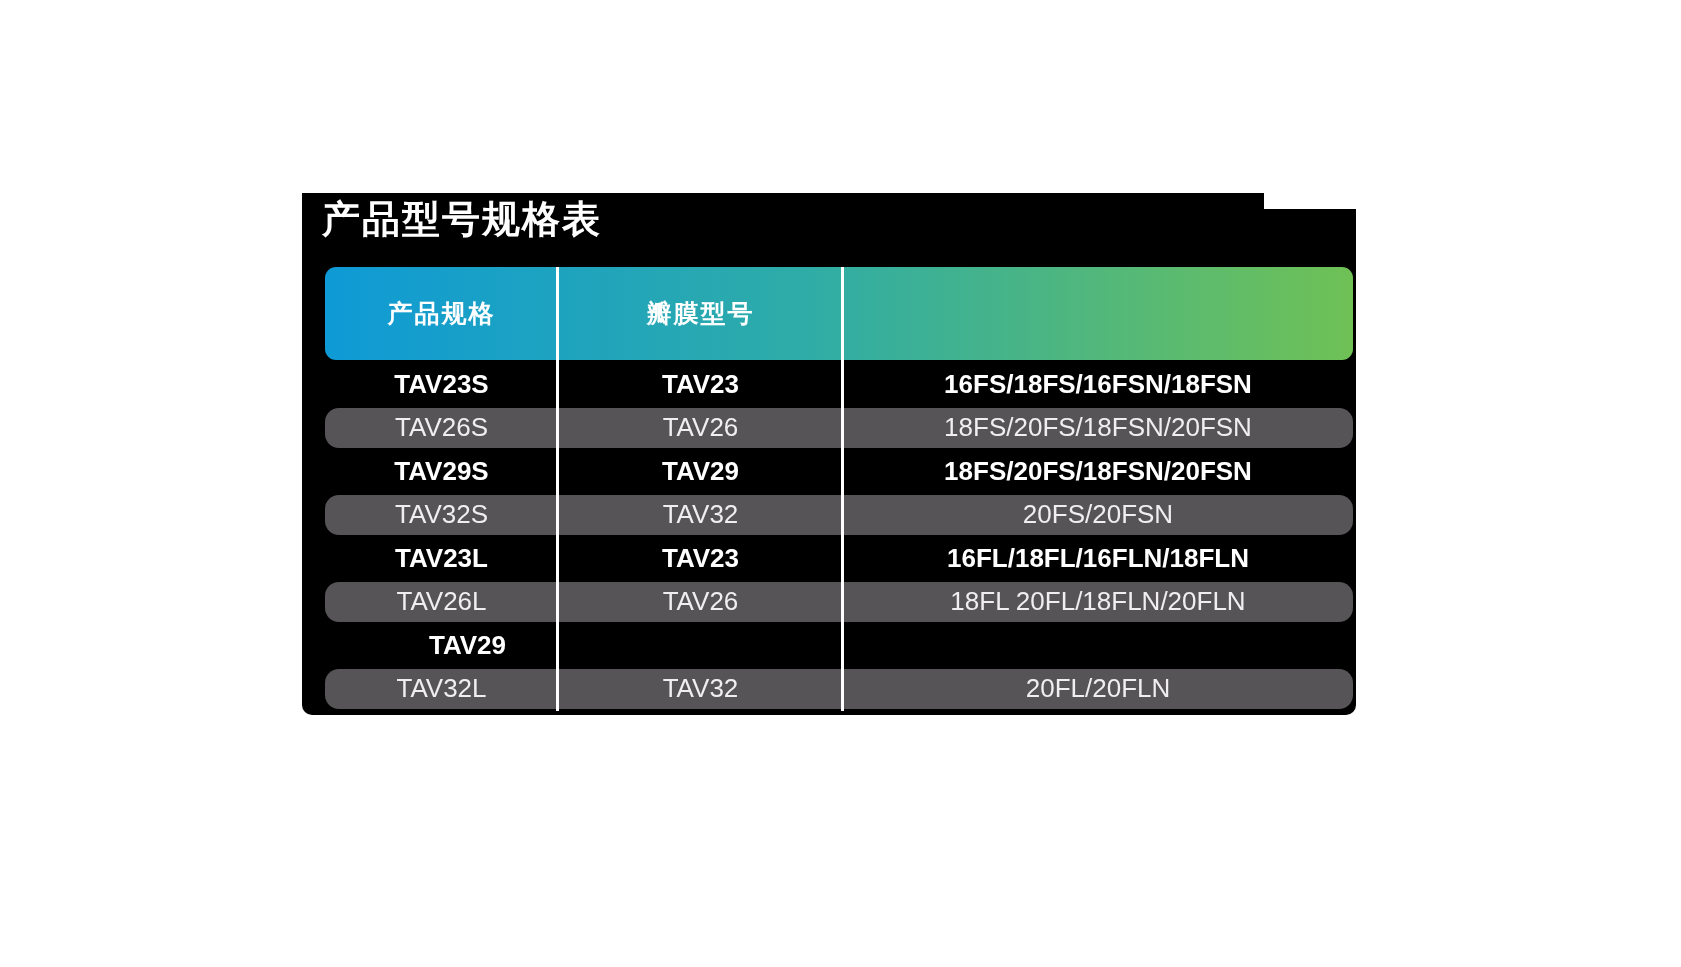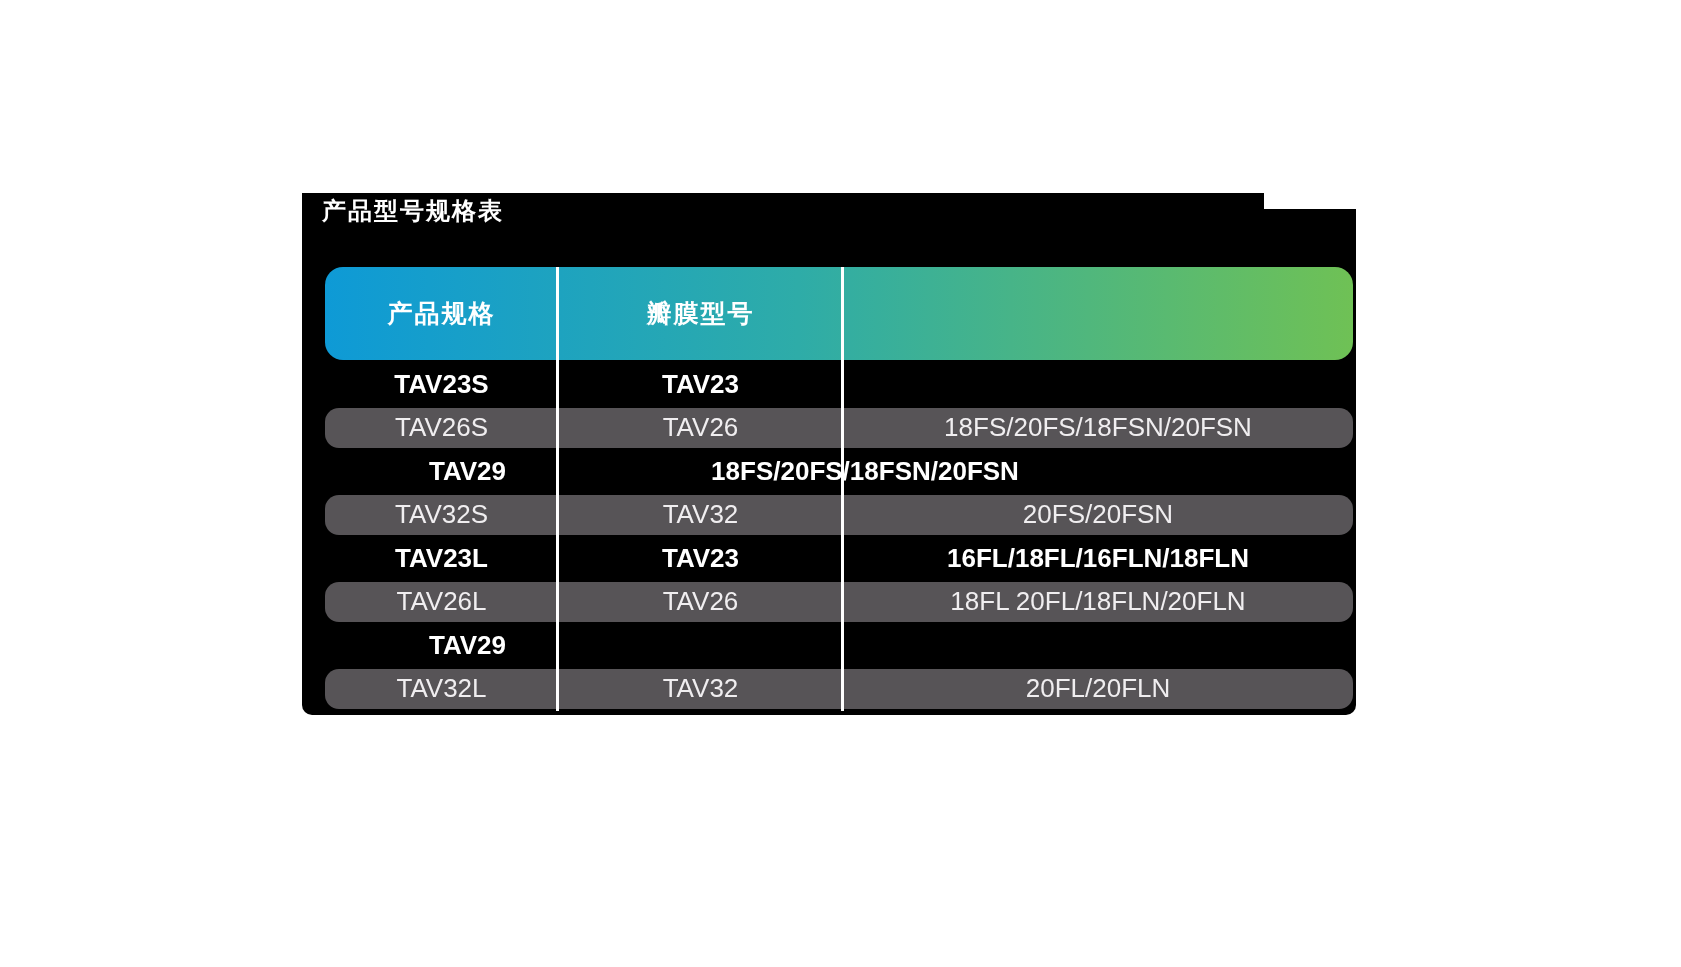--- a/index.html
+++ b/index.html
@@ -6,32 +6,32 @@
   body{
     width:1681px;height:967px;position:relative;overflow:hidden;
     background:var(--page-bg,#ffffff);
     font-family:"Liberation Sans","DejaVu Sans",sans-serif;
   }
   .title-strip{
     position:absolute;left:302px;top:193px;width:962px;height:50px;
     background:var(--table-bg,#000);
   }
   .table-title{
-    color:var(--text,#fff);font-size:24px;font-weight:700;
-    letter-spacing:2px;padding:0 0 0 20px;line-height:36px;
+    color:var(--text,#fff);font-size:38px;font-weight:700;
+    letter-spacing:2px;padding:8px 0 0 20px;line-height:36px;
     white-space:nowrap;
   }
   .container{
     position:absolute;left:302px;top:209px;width:1054px;height:506px;
     background:var(--table-bg,#000);
     border-radius:0 0 10px 10px;
   }
   .header-bar{
     position:absolute;left:325px;top:267px;width:1028px;height:93px;
-    border-radius:18px;
+    border-radius:11px;
     background:linear-gradient(90deg,
       var(--grad-left,#0E9AD6) 0%,
       var(--grad-mid,#2EACA8) 46%,
       var(--grad-right,#6FC155) 100%);
     display:flex;align-items:center;
   }
   .rows{
     position:absolute;left:325px;top:364px;width:1028px;
   }
   .row{
@@ -73,27 +73,29 @@
 
 <div class="header-bar">
   <div class="cell c1">产品规格</div>
   <div class="cell c2">瓣膜型号</div>
 </div>
 
 <div class="rows">
   <div class="row">
     <div class="cell c1">TAV23S</div>
     <div class="cell c2">TAV23</div>
+    <div class="cell c3">16FS/18FS/16FSN/18FSN</div>
   </div>
   <div class="row">
     <div class="cell c1">TAV26S</div>
     <div class="cell c2">TAV26</div>
     <div class="cell c3">18FS/20FS/18FSN/20FSN</div>
   </div>
   <div class="row">
+    <div class="cell c1">TAV29S</div>
     <div class="cell c2">TAV29</div>
     <div class="cell c3">18FS/20FS/18FSN/20FSN</div>
   </div>
   <div class="row">
     <div class="cell c1">TAV32S</div>
     <div class="cell c2">TAV32</div>
     <div class="cell c3">20FS/20FSN</div>
   </div>
   <div class="row">
     <div class="cell c1">TAV23L</div>

